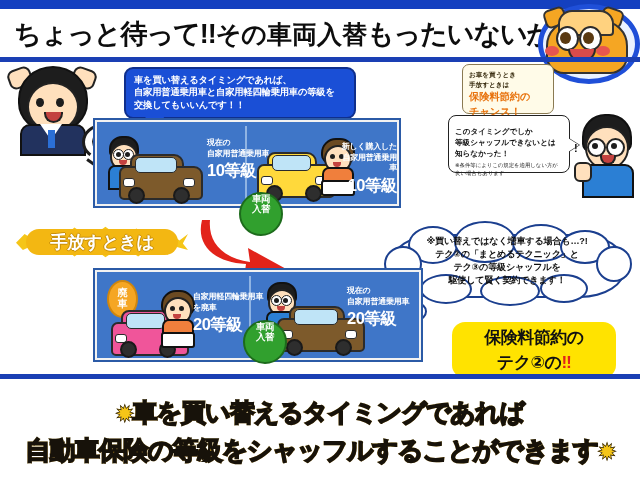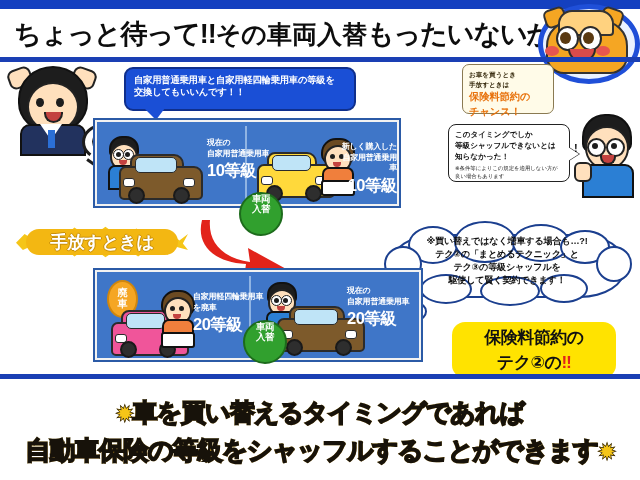--- a/index.html
+++ b/index.html
@@ -73,22 +73,22 @@
   .bubble-blue::after{content:"";position:absolute;left:18px;bottom:-11px;width:0;height:0;
       border-left:12px solid transparent;border-right:9px solid transparent;border-top:12px solid #1a4fd6;}
 
   
   .bubble-yellow-sm{position:absolute;left:462px;top:64px;width:92px;height:50px;
       background:#fffbe8;border:1.6px solid #8a7a52;border-radius:7px;padding:5px 6px;box-sizing:border-box;}
   .bubble-yellow-sm .s1{font-size:6.6px;font-weight:bold;color:#3b2f12;line-height:1.45;}
   .bubble-yellow-sm .s2{font-size:10.2px;font-weight:bold;color:#e8720c;line-height:1.22;margin-top:2px;}
 
   
-  .bubble-white{position:absolute;left:448px;top:124px;width:122px;height:58px;
-      background:#fff;border:1.8px solid #222;border-radius:8px;padding:5px 6px;box-sizing:border-box;}
+  .bubble-white{position:absolute;left:448px;top:115px;width:122px;height:58px;
+      background:#fff;border:1.8px solid #222;border-radius:8px;padding:11px 6px;box-sizing:border-box;}
   .bubble-white .w1{font-size:7.6px;font-weight:bold;color:#111;line-height:1.42;}
   .bubble-white .wnote{font-size:5.4px;color:#222;line-height:1.35;margin-top:3px;}
   .bubble-white::after{content:"";position:absolute;right:-10px;top:22px;width:0;height:0;
       border-top:7px solid transparent;border-bottom:7px solid transparent;border-left:11px solid #fff;
       filter:drop-shadow(1px 0 0 #222);}
 
   
   .person-right{position:absolute;left:574px;top:112px;width:62px;height:84px;}
   .pr-hair{position:absolute;left:8px;top:2px;width:46px;height:34px;border-radius:23px 23px 8px 8px;
       background:#1d1d1d;border:2.5px solid #111;}
@@ -249,20 +249,21 @@
       <div class="pl-eyeR"></div>
     <div class="pl-mouth"></div>
     <div class="pl-body"></div>
     <div class="pl-collar"></div>
     <div class="pl-tie"></div>
     <div class="pl-bubble"></div>
     <div class="pl-o"></div>
   </div>
 
   <div class="bubble-blue">
+    <div>車を買い替えるタイミングであれば、</div>
     <div>自家用普通乗用車と自家用軽四輪乗用車の等級を</div>
     <div>交換してもいいんです！！</div>
   </div>
 
   <div class="bubble-yellow-sm">
     <div class="s1">お車を買うとき</div>
     <div class="s1">手放すときは</div>
     <div class="s2">保険料節約の</div>
     <div class="s2">チャンス！</div>
   </div>

